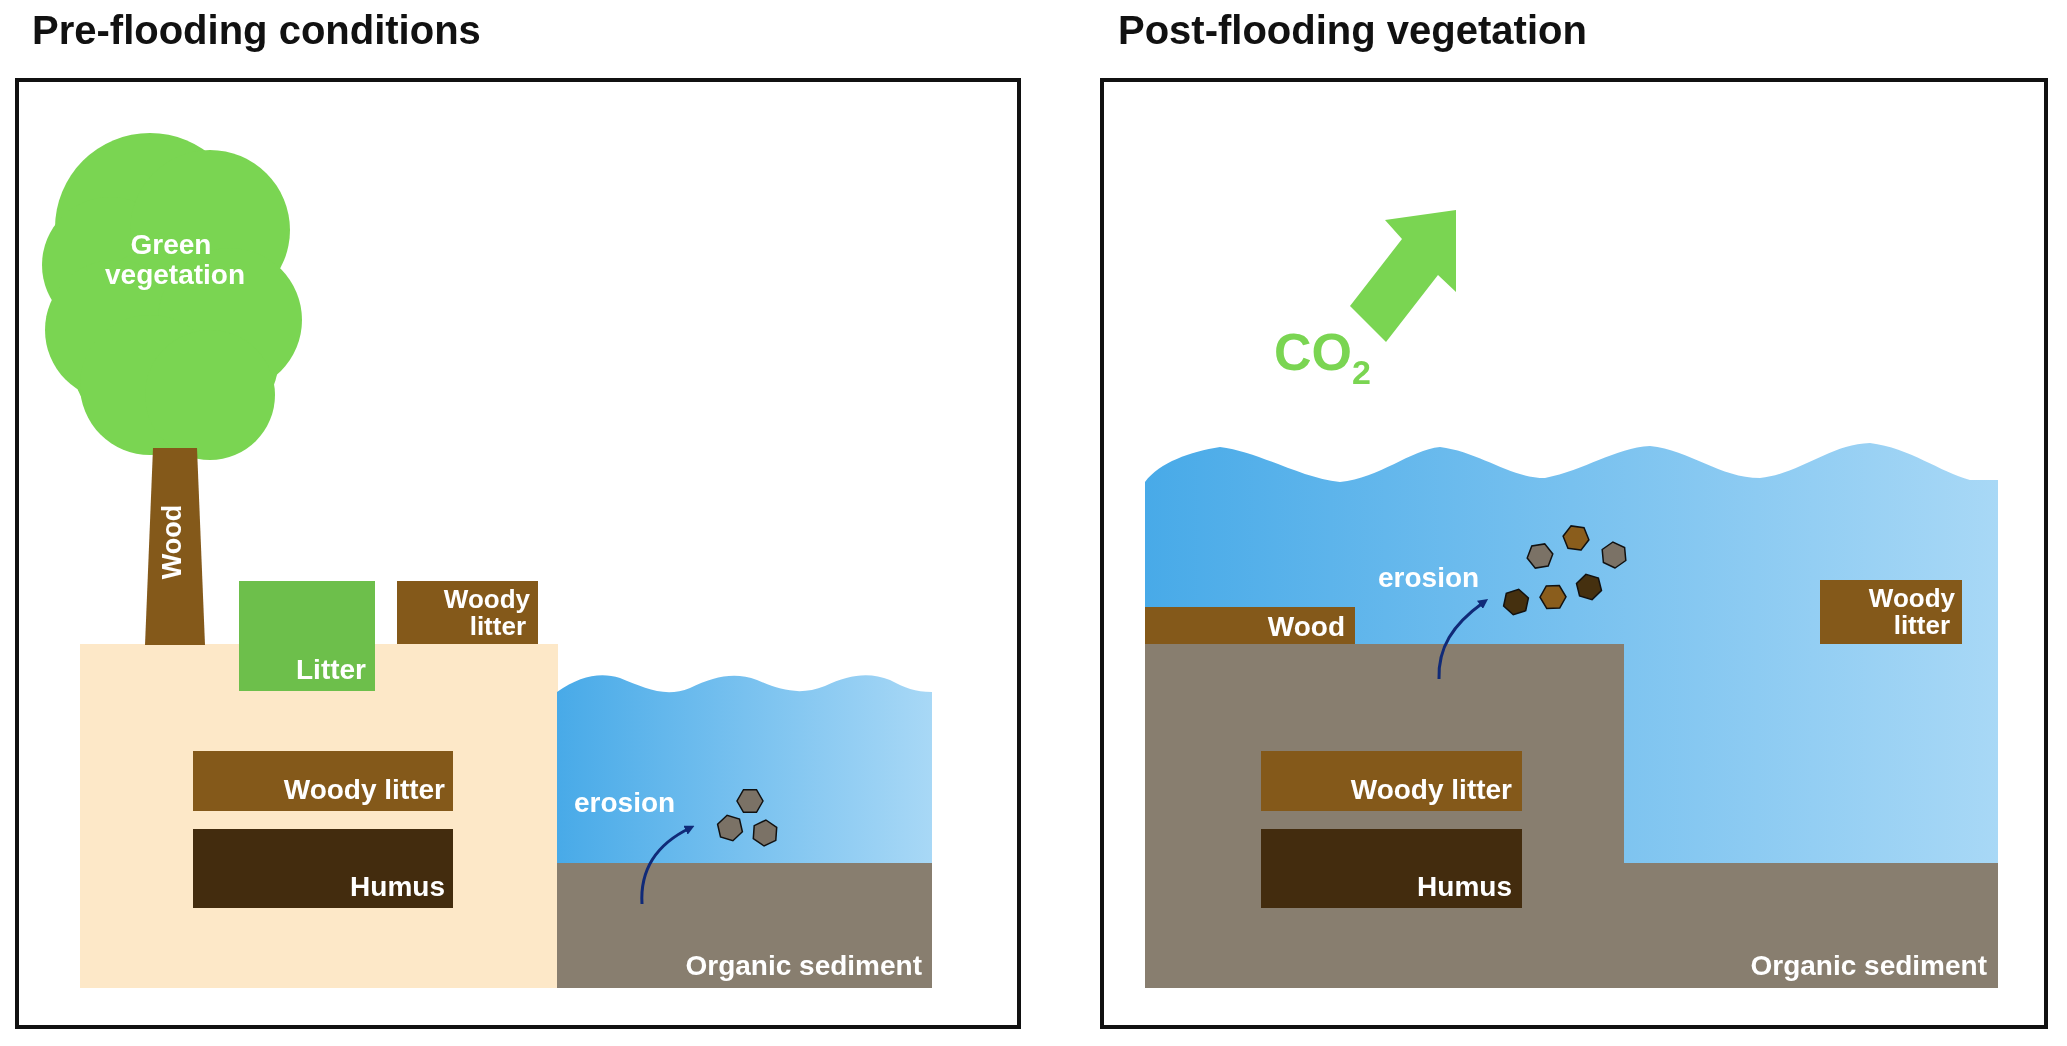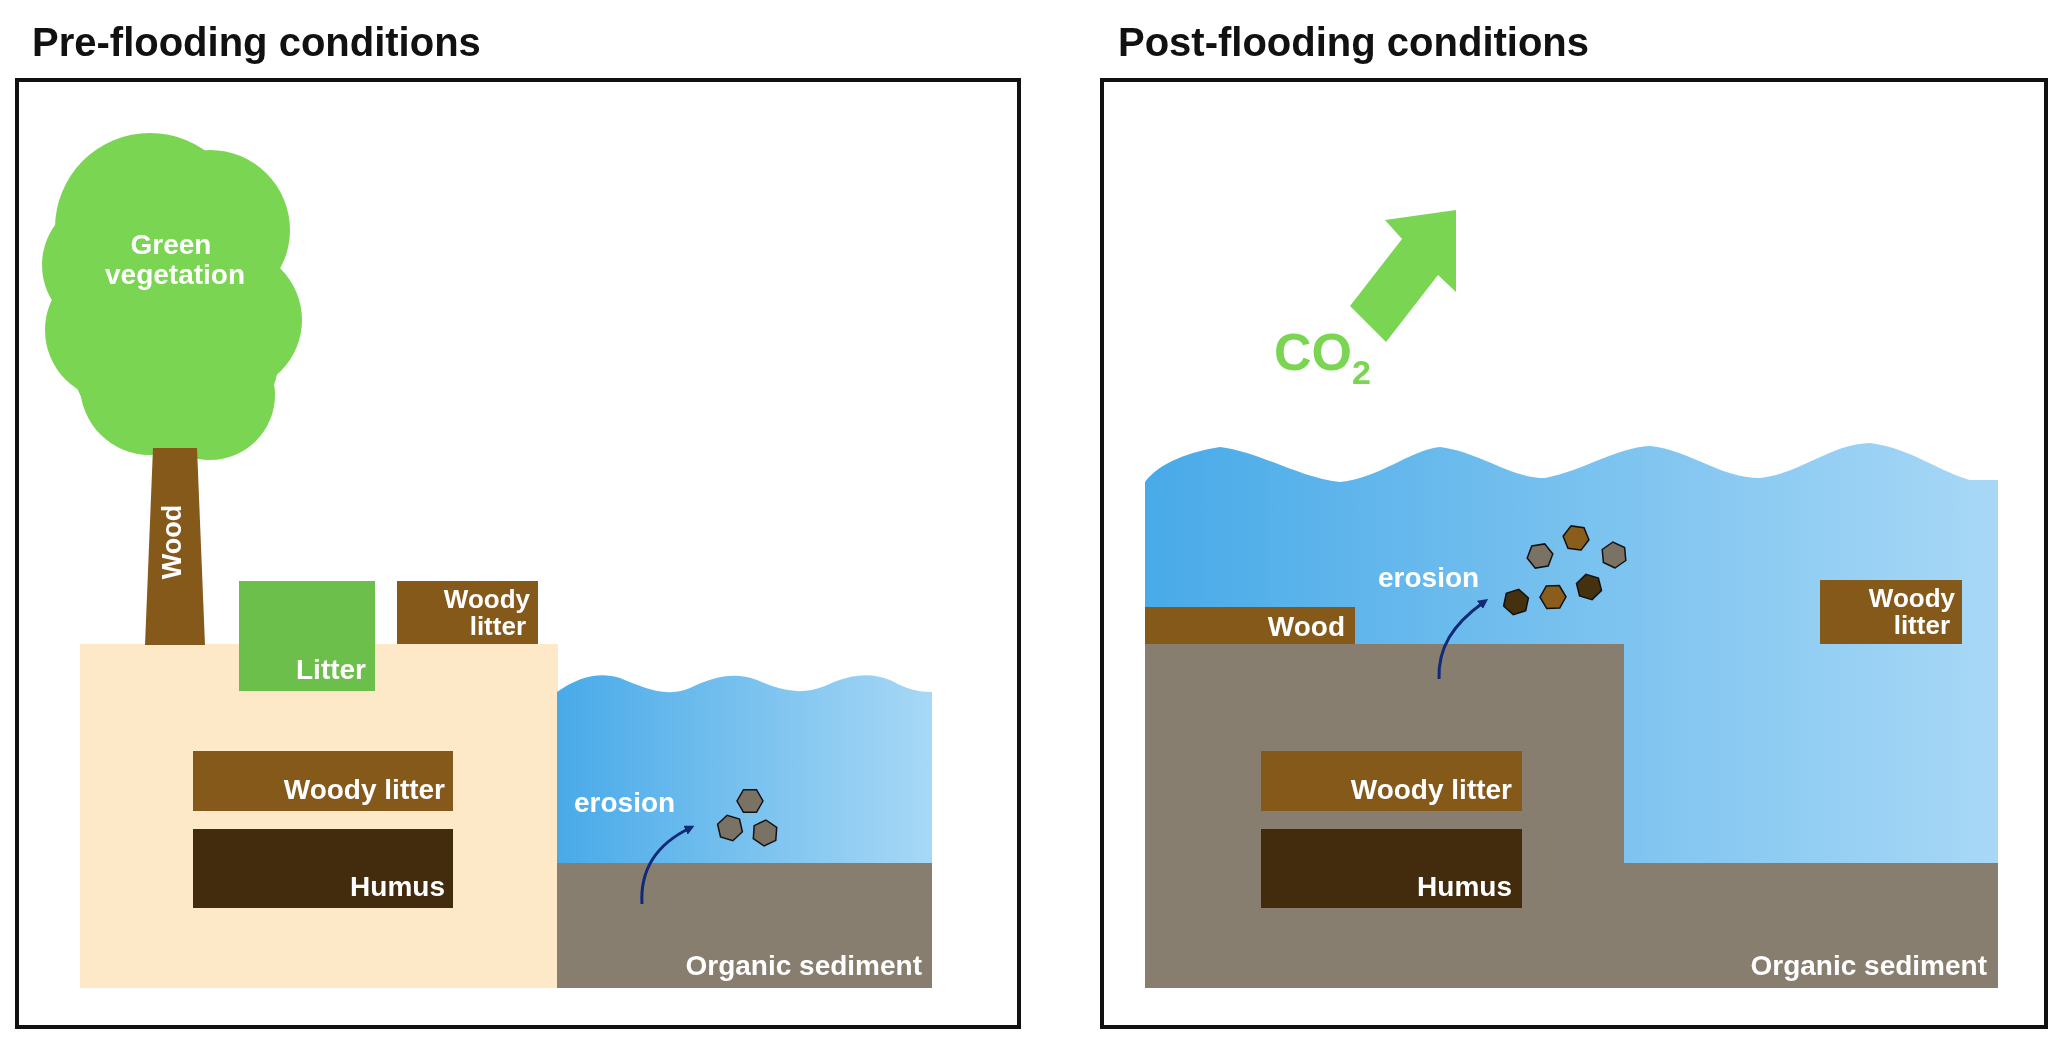--- a/index.html
+++ b/index.html
@@ -1,25 +1,25 @@
 <!DOCTYPE html>
 <html><head>
 <meta charset="utf-8">
 <style>
   html, body { margin:0; padding:0; background:#ffffff; }
   body { width:2067px; height:1046px; position:relative; overflow:hidden; font-family:"Liberation Sans", sans-serif; }
-  .title { position:absolute; top:20px; font-size:40px; font-weight:bold; color:#111; white-space:nowrap; }
+  .title { position:absolute; top:8px; font-size:40px; font-weight:bold; color:#111; white-space:nowrap; }
   svg { position:absolute; left:0; top:0; }
   .lbl { font-family:"Liberation Sans", sans-serif; font-weight:bold; fill:#ffffff; }
 </style>
 </head>
 <body>
 
 <div class="title" style="left:32px;">Pre-flooding conditions</div>
-<div class="title" style="left:1118px;">Post-flooding conditions</div>
+<div class="title" style="left:1118px;">Post-flooding vegetation</div>
 
 <svg width="2067" height="1046" viewBox="0 0 2067 1046">
   <defs>
     <linearGradient id="waterGrad" x1="0" x2="1" y1="0" y2="0">
       <stop offset="0" stop-color="#48aae8"></stop>
       <stop offset="1" stop-color="#a8d8f6"></stop>
     </linearGradient>
     <marker id="arrowHead" markerWidth="10" markerHeight="10" refX="5" refY="5" orient="auto" markerUnits="userSpaceOnUse">
       <path d="M0,0 L10,5 L0,10 z" fill="#102a78"></path>
     </marker>

